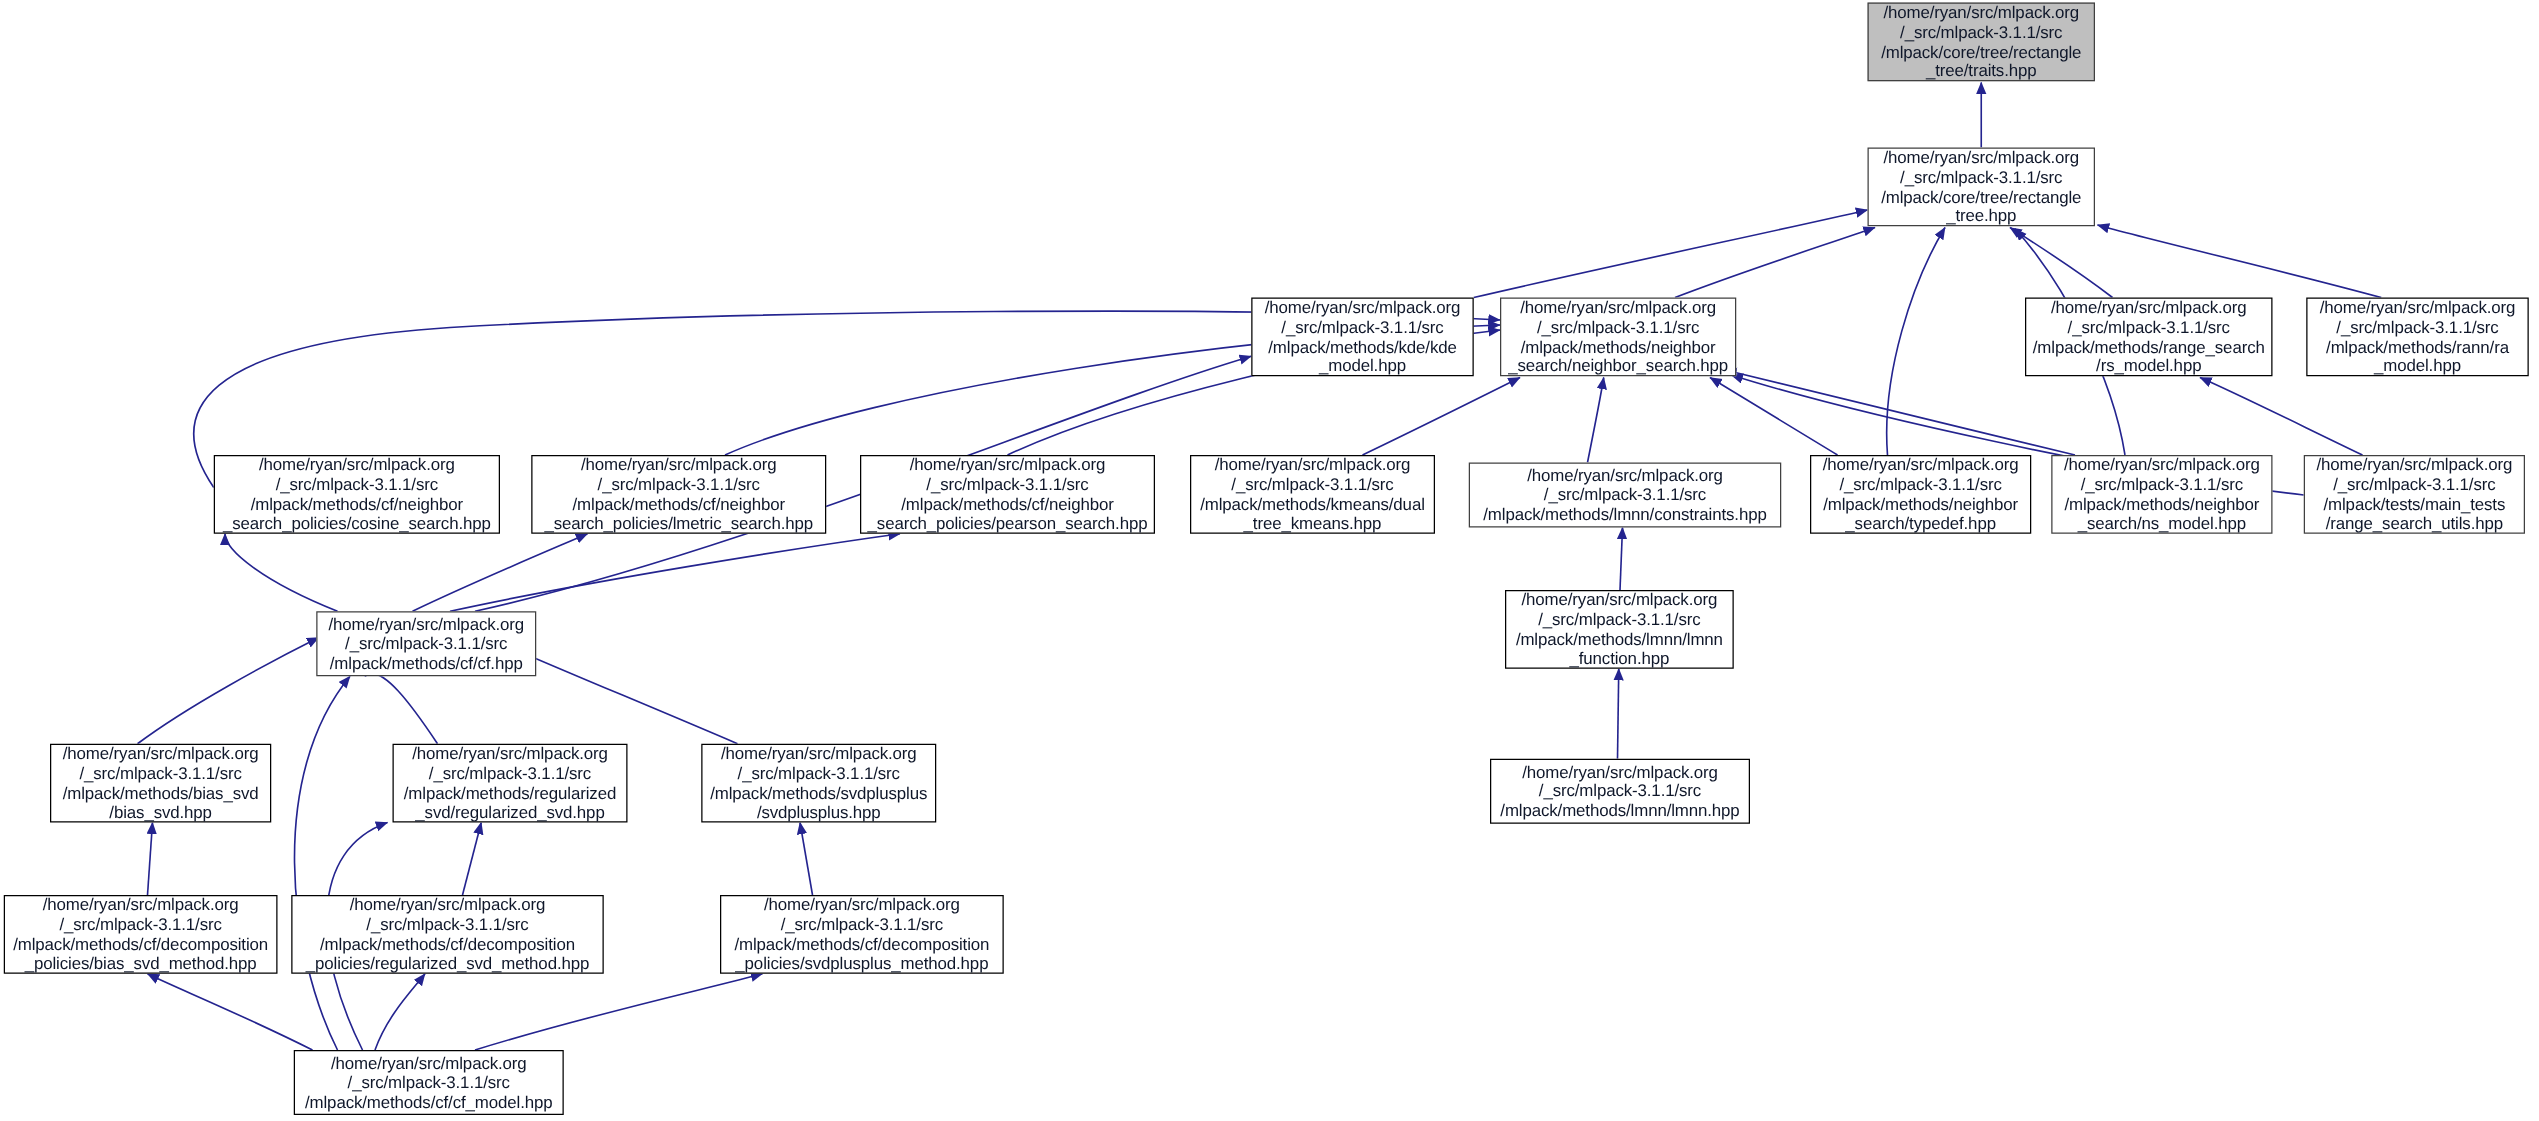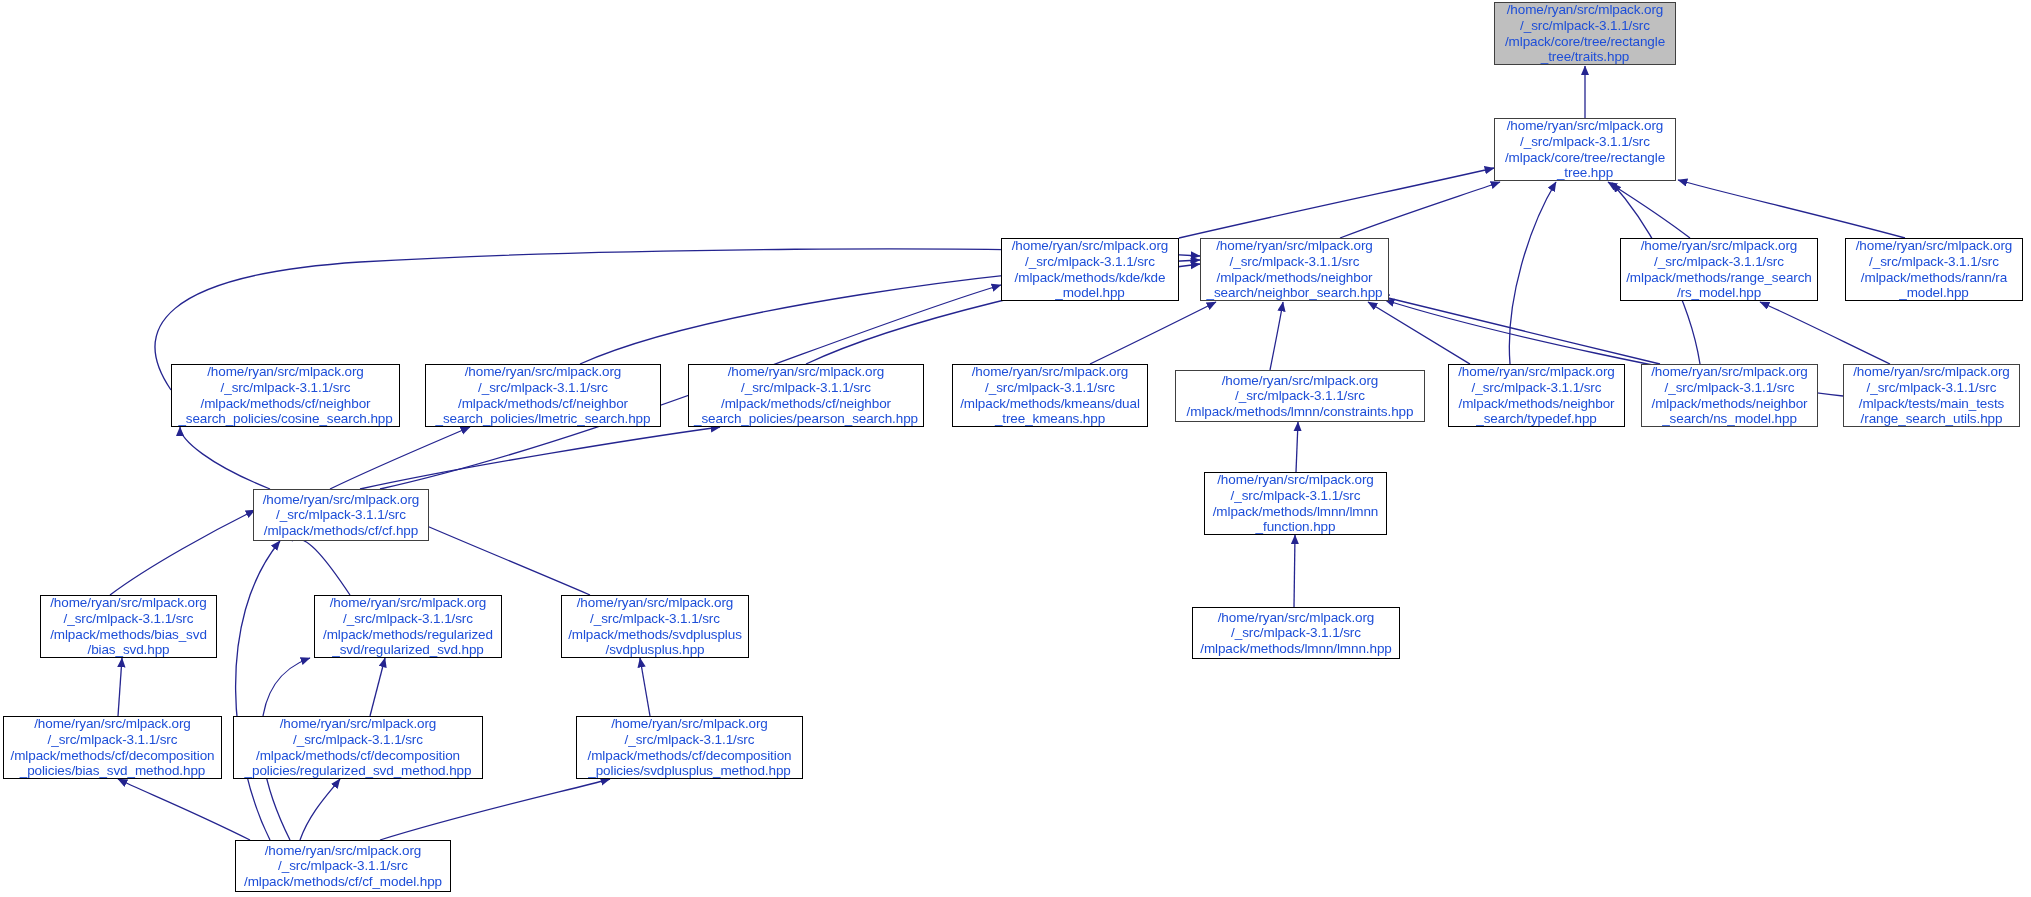--- a/index.html
+++ b/index.html
@@ -19,21 +19,21 @@
     top: 0; left: 0;
     width: 2031px;
     height: 897px;
     overflow: visible;
   }
   .node {
     position: absolute;
     box-sizing: border-box;
     border: 1px solid #000000;
     background: #ffffff;
-    color: #1d4ed8;
+    color: #0f172a;
     font-size: 13.5px;
     line-height: 15.6px;
     text-align: center;
     display: flex;
     flex-direction: column;
     align-items: center;
     justify-content: center;
     white-space: pre-line;
     letter-spacing: -0.1px;
     z-index: 2;

